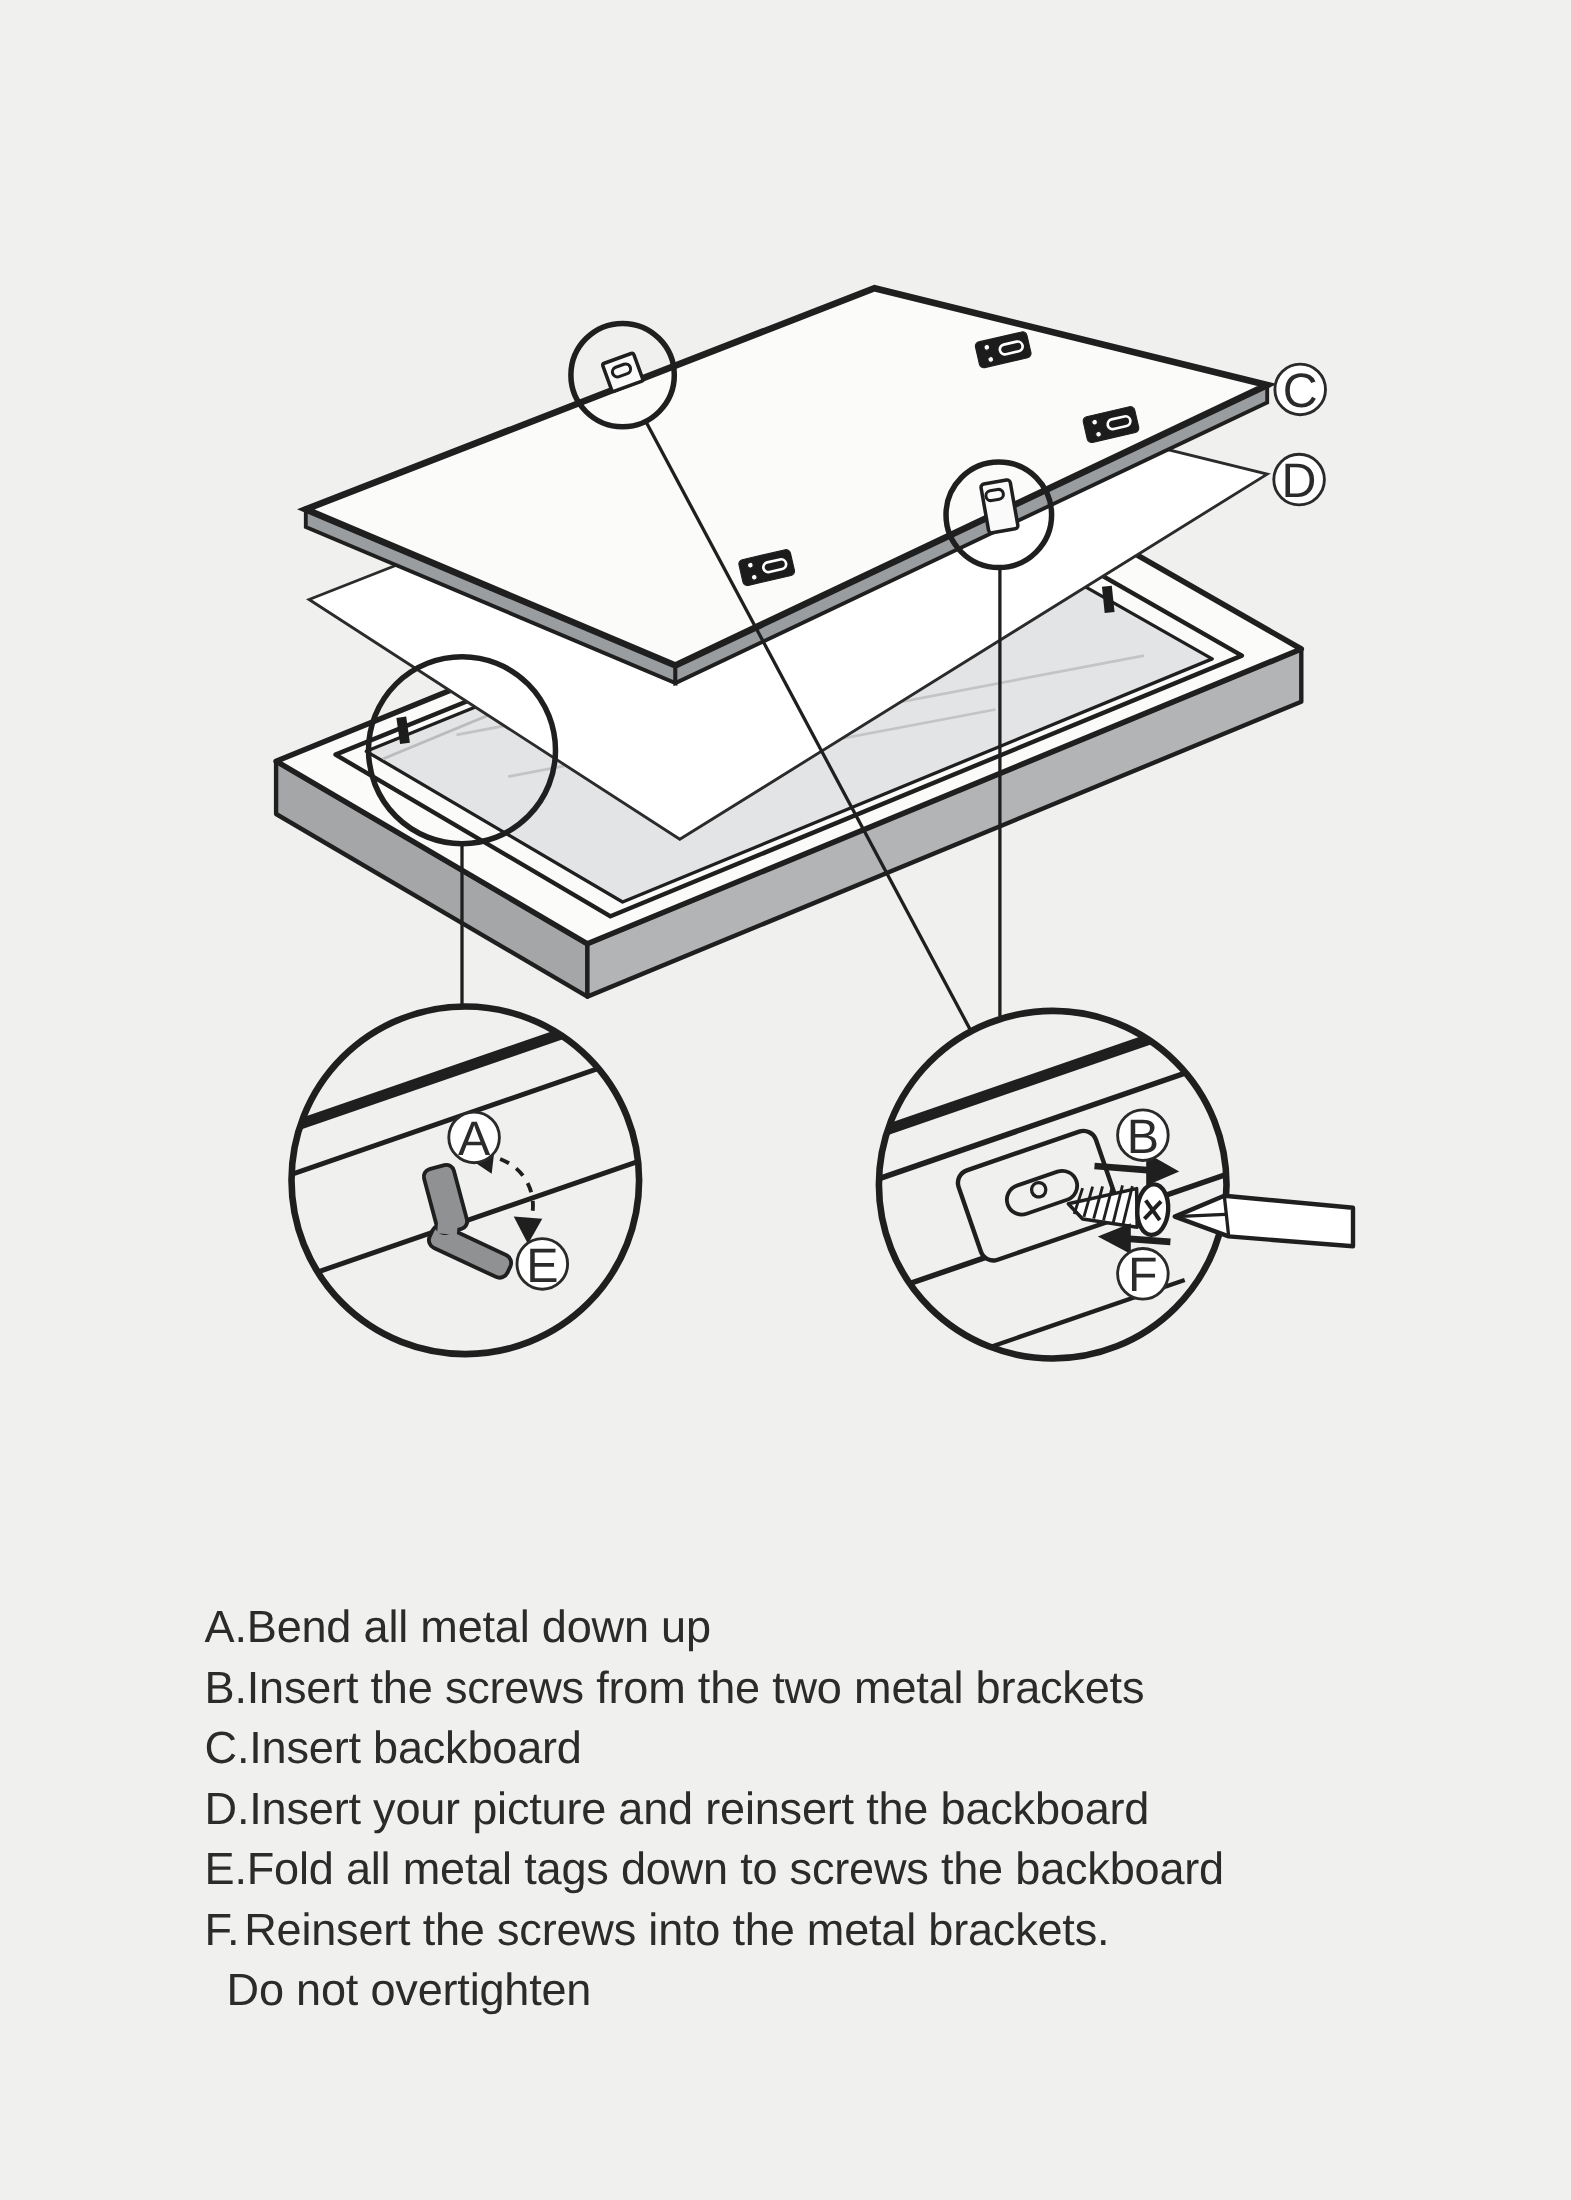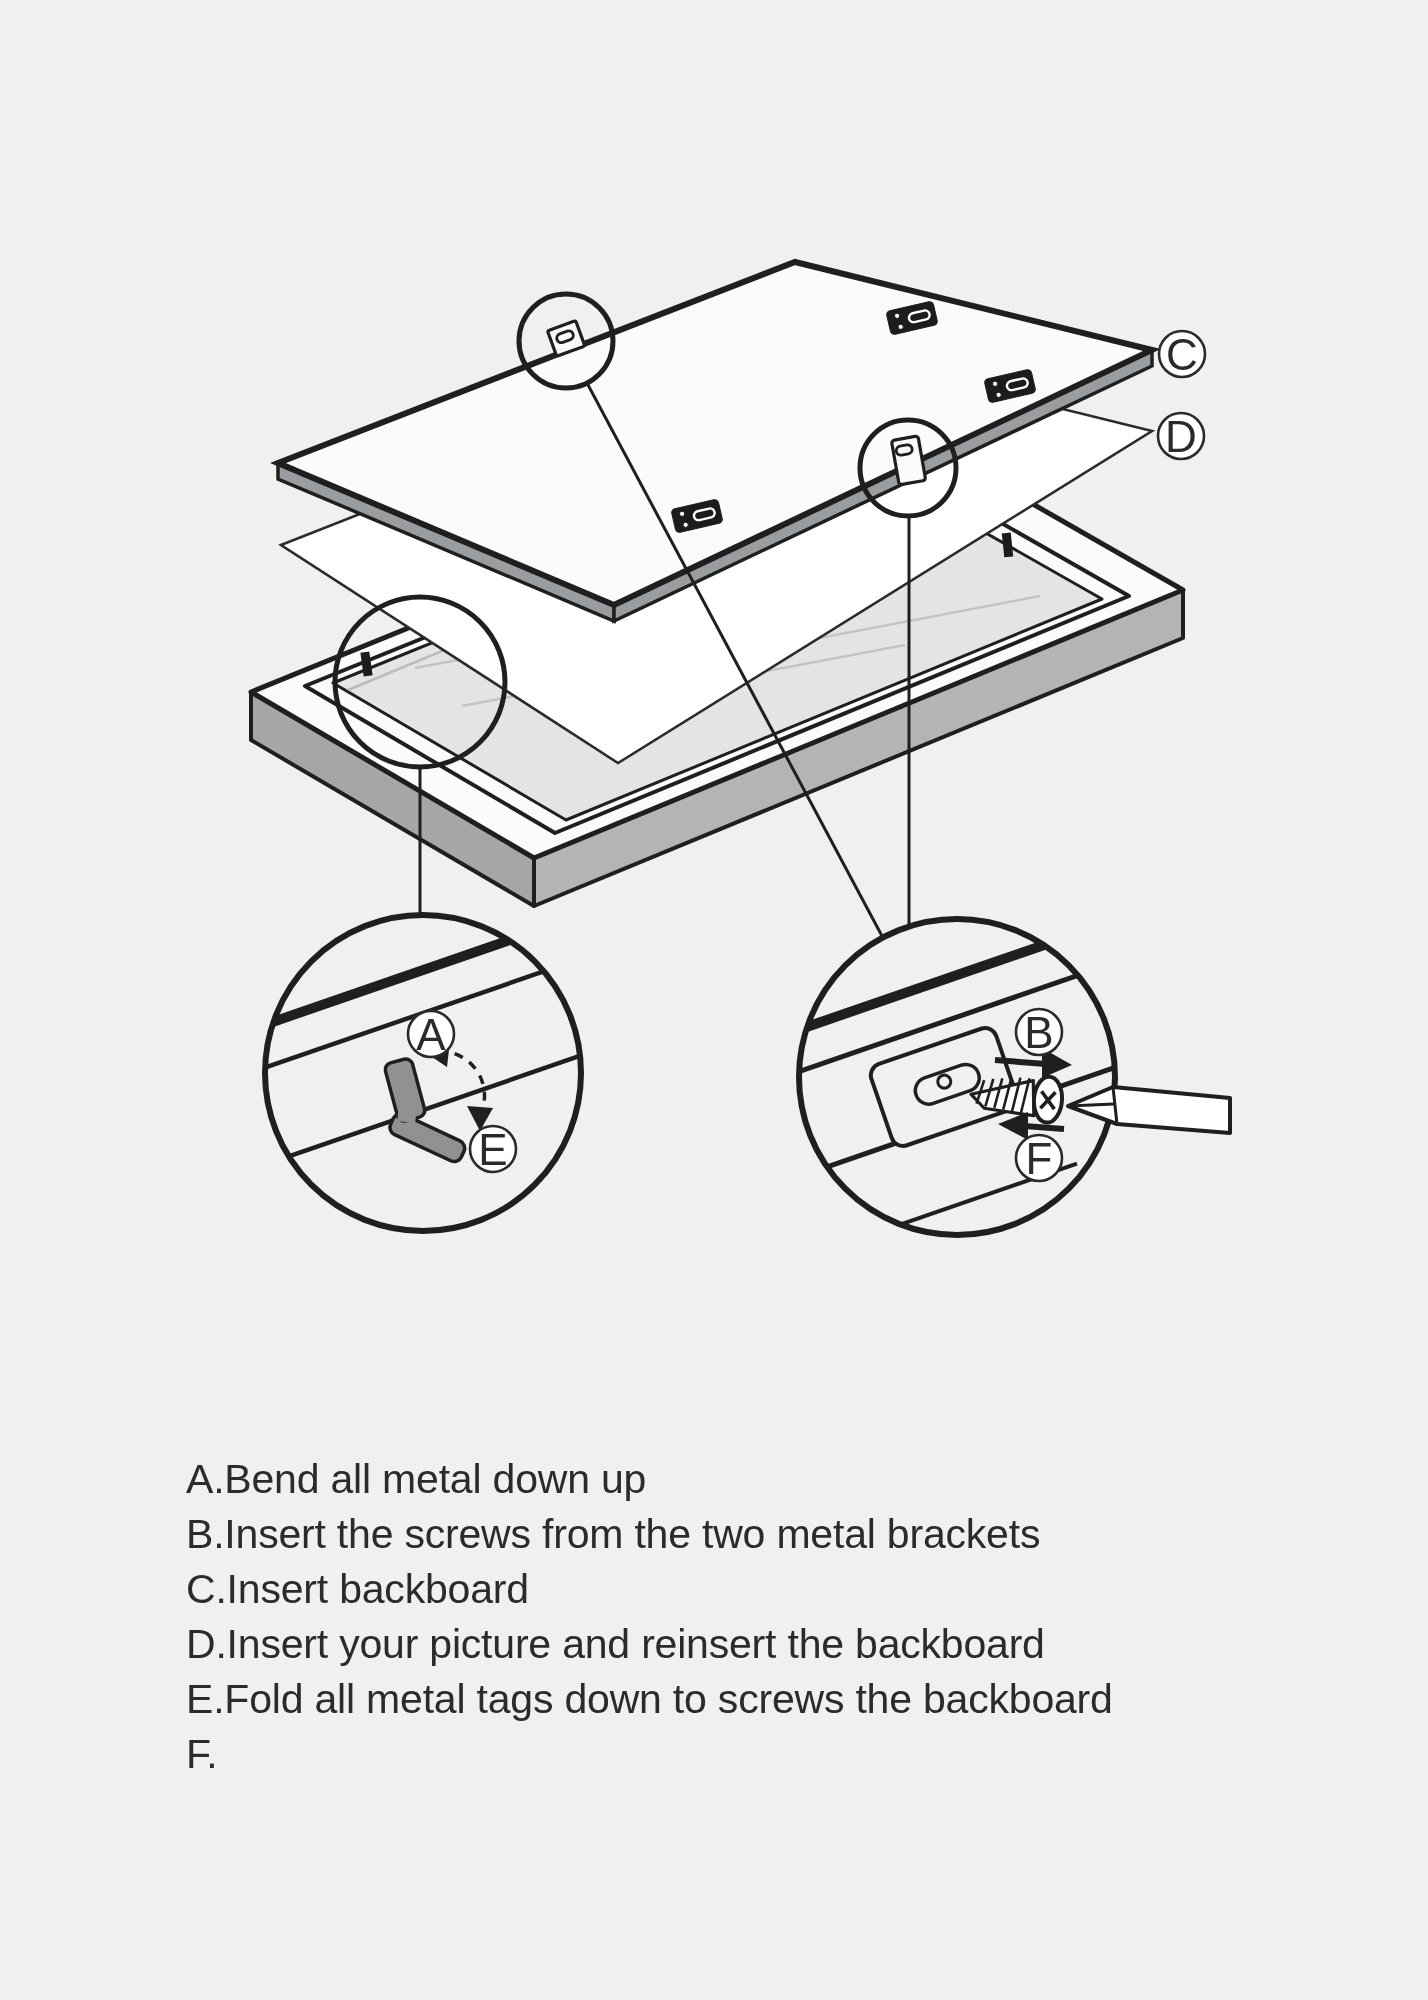--- a/index.html
+++ b/index.html
@@ -225,16 +225,21 @@
     <div class="ins-row">
       <span class="ins-label">D.</span>
       <span>Insert your picture and reinsert the backboard</span>
     </div>
     <div class="ins-row">
       <span class="ins-label">E.</span>
       <span>Fold all metal tags down to screws the backboard</span>
     </div>
     <div class="ins-row">
       <span class="ins-label">F.</span>
+      <span>Reinsert the screws into the metal brackets.</span>
+    </div>
+    <div class="ins-row cont">
+      <span class="ins-label"></span>
+      <span>Do not overtighten</span>
     </div>
   </div>
 
 </div>
 
 </body></html>

